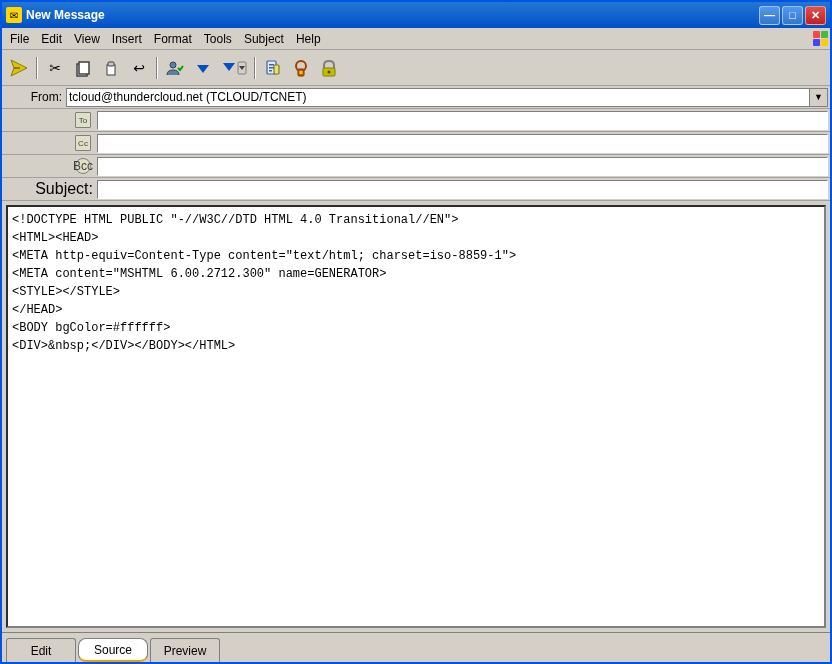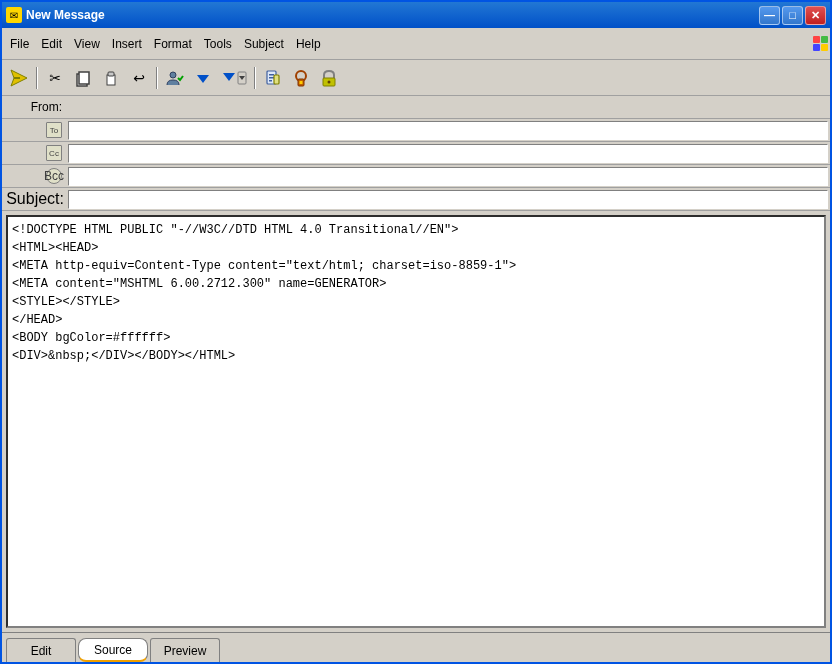--- a/index.html
+++ b/index.html
@@ -74,21 +74,21 @@
       font-weight: bold;
       color: white;
     }
     .title-btn.minimize { background: linear-gradient(to bottom, #5599ee, #3377cc); }
     .title-btn.maximize { background: linear-gradient(to bottom, #5599ee, #3377cc); }
     .title-btn.close { background: linear-gradient(to bottom, #e05050, #c02020); }
 
     
     .menu-bar {
       background: #d4d0c8;
-      height: 32px;
+      height: 22px;
       display: flex;
       align-items: center;
       padding: 0 2px;
       border-bottom: 1px solid #a0a0a0;
       flex-shrink: 0;
     }
 
     .menu-item {
       padding: 2px 6px;
       cursor: pointer;
@@ -134,20 +134,21 @@
       background: #d4d0c8;
       flex-shrink: 0;
     }
 
     .field-row {
       display: flex;
       align-items: center;
       height: 23px;
       border-bottom: 1px solid #a0a0a0;
       padding-right: 2px;
+      padding-left: 29px;
     }
 
     .field-label {
       width: 66px;
       text-align: right;
       padding-right: 4px;
       font-size: 16px;
       color: #000;
       flex-shrink: 0;
     }
@@ -416,20 +417,24 @@
           <rect x="3" y="9" width="12" height="8" rx="1" fill="#c0c000" stroke="#808000" stroke-width="1"></rect>
           <circle cx="9" cy="13" r="1.5" fill="#604000"></circle>
         </svg>
     </button>
   </div>
 
   <div class="header-fields">
 
     <div class="from-row">
       <div class="from-label">From:</div>
+      <div class="from-input-wrapper">
+        <span class="from-text">tcloud@thundercloud.net   (TCLOUD/TCNET)</span>
+        <div class="from-dropdown">▼</div>
+      </div>
     </div>
 
     <div class="field-row">
       <div class="field-label-with-icon">
         <div class="field-icon" style="font-size:8px; color:#404040;">To</div>
       </div>
       <input class="field-input" type="text" value="" style="">
     </div>
 
     <div class="field-row">

